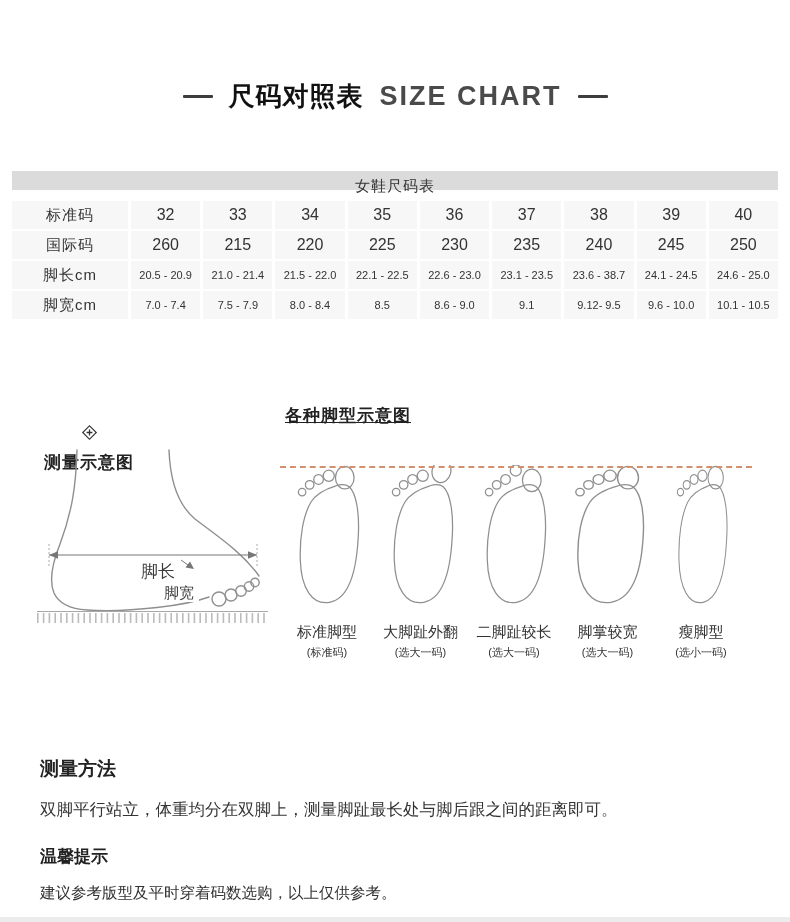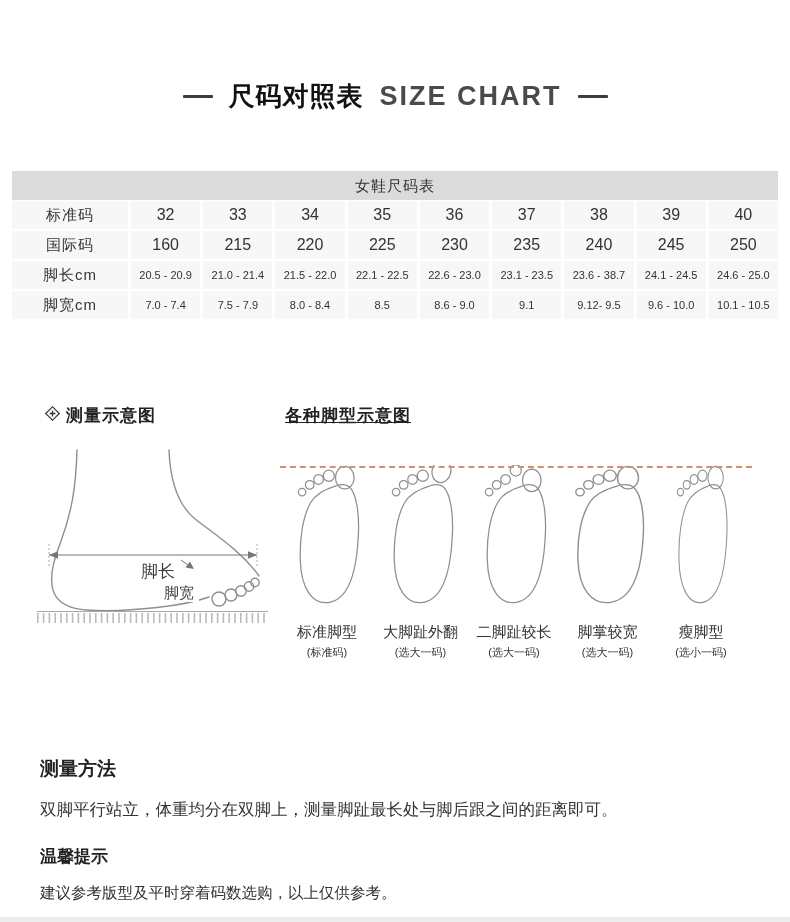--- a/index.html
+++ b/index.html
@@ -8,33 +8,33 @@
     font-family:"Liberation Sans","DejaVu Sans",sans-serif;color:#333;overflow:hidden;
   }
   
   .title-row{position:absolute;top:78px;left:0;width:100%;height:36px;
     display:flex;align-items:center;justify-content:center;gap:16px;}
   .title-dash{width:30px;height:3px;background:#3d3d3d;border-radius:1px;}
   .title-zh{font-size:26px;font-weight:bold;color:#111;letter-spacing:1px;}
   .title-en{font-size:27px;font-weight:700;color:#4a4a4a;letter-spacing:2px;}
   
   .table-wrap{position:absolute;left:12px;top:171px;width:766px;}
-  .table-caption{height:29px;line-height:29px;background:var(--caption-bg,#dbdbdb);
+  .table-caption{height:19px;line-height:29px;background:var(--caption-bg,#dbdbdb);
     text-align:center;font-size:15px;color:#333;letter-spacing:1px;}
-  .size-grid{margin-top:1px;display:grid;grid-template-columns:116px repeat(9,1fr);
+  .size-grid{margin-top:11px;display:grid;grid-template-columns:116px repeat(9,1fr);
     column-gap:3px;row-gap:2px;}
   .cell{background:var(--cell-bg,#f7f7f7);height:28px;display:flex;align-items:center;
     justify-content:center;white-space:nowrap;color:#333;}
   .cell.label{font-size:15px;letter-spacing:1px;}
   .cell.num{font-size:16px;}
   .cell.range{font-size:11px;}
   
   .sec-title{position:absolute;font-size:17px;font-weight:bold;color:#222;
     display:flex;align-items:center;gap:5px;letter-spacing:1px;}
-  #measure-title{left:44px;top:404px;}
+  #measure-title{left:44px;top:424px;flex-direction:column;}
   #types-title{left:285px;top:404px;text-decoration:underline;}
   .dicon{display:inline-block;}
   
   .side-diagram{position:absolute;left:35px;top:448px;width:235px;height:175px;}
   
   .feet-row{position:absolute;left:284px;top:453px;width:460px;height:210px;
     display:flex;justify-content:space-between;}
   .feet-dash{position:absolute;left:-4px;right:-8px;top:13px;
     border-top:2px dashed var(--dash-color,#d3906c);}
   .foot-col{width:86px;display:flex;flex-direction:column;align-items:center;}
@@ -71,21 +71,21 @@
         <div class="cell num">32</div>
         <div class="cell num">33</div>
         <div class="cell num">34</div>
         <div class="cell num">35</div>
         <div class="cell num">36</div>
         <div class="cell num">37</div>
         <div class="cell num">38</div>
         <div class="cell num">39</div>
         <div class="cell num">40</div>
         <div class="cell label">国际码</div>
-        <div class="cell num">160</div>
+        <div class="cell num">260</div>
         <div class="cell num">215</div>
         <div class="cell num">220</div>
         <div class="cell num">225</div>
         <div class="cell num">230</div>
         <div class="cell num">235</div>
         <div class="cell num">240</div>
         <div class="cell num">245</div>
         <div class="cell num">250</div>
         <div class="cell label">脚长cm</div>
         <div class="cell range">20.5 - 20.9</div>

